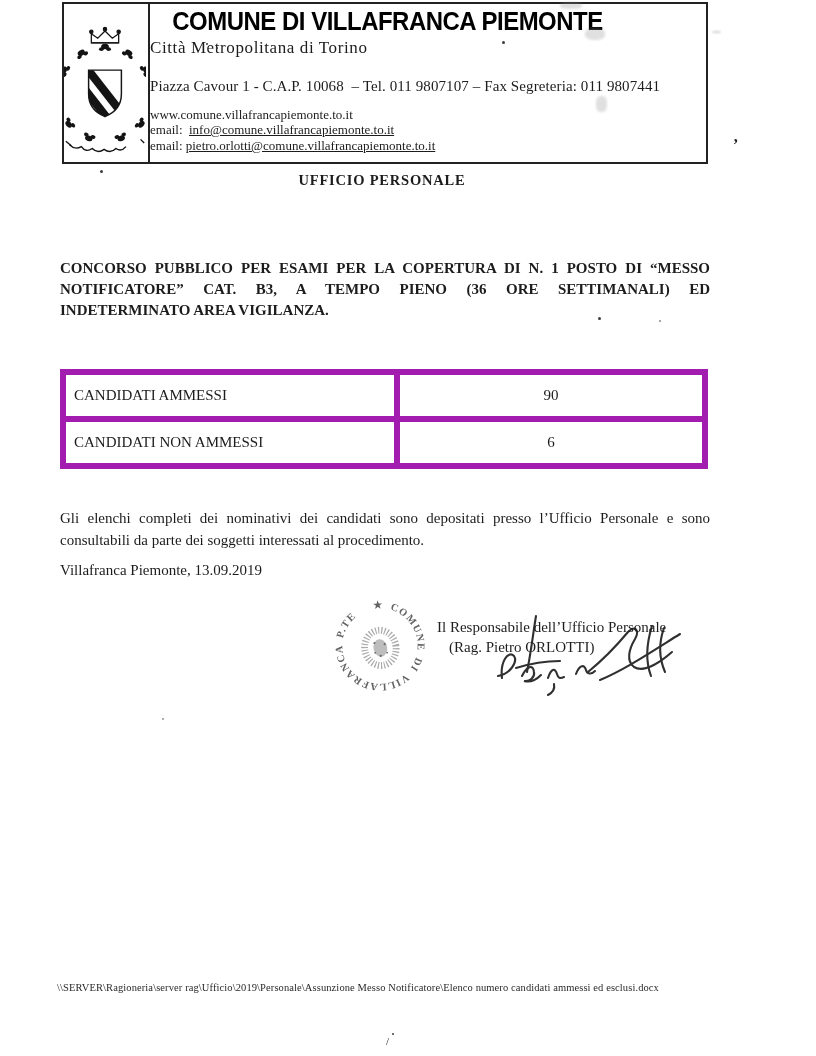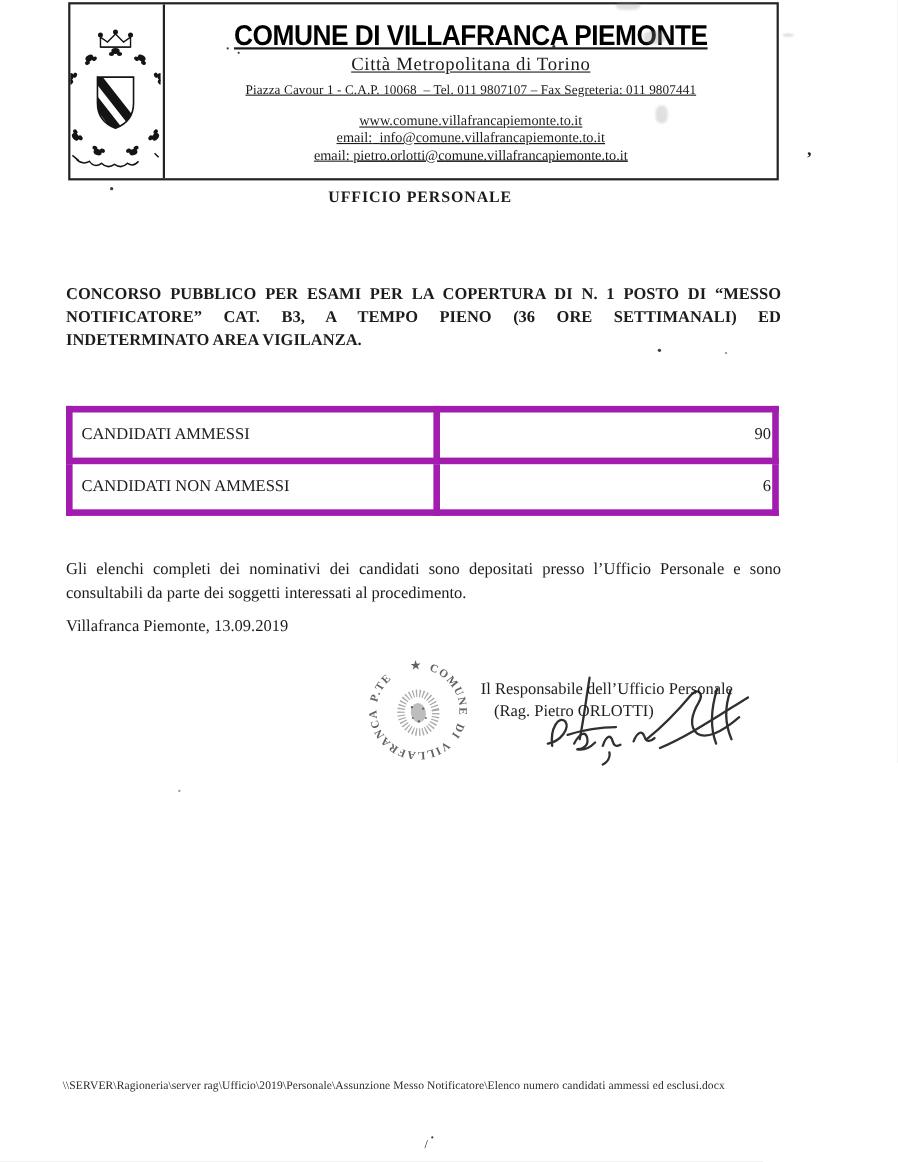--- a/index.html
+++ b/index.html
@@ -3,39 +3,39 @@
 <meta charset="utf-8">
 <style>
   html,body{margin:0;padding:0;background:#e8e8e8;}
   .page{position:relative;width:816px;height:1056px;margin:0 auto;background:#ffffff;
         font-family:"Liberation Serif",serif;color:#1c1c1c;overflow:hidden;}
   .abs{position:absolute;}
   .u{text-decoration:underline;}
   
   .header-box{left:62px;top:2px;width:646px;height:162px;border:2px solid #222;display:flex;box-sizing:border-box;}
   .cell-arms{width:84px;border-right:2px solid #222;position:relative;}
-  .cell-mid{flex:1;text-align:center;padding-top:14px;overflow:hidden;text-decoration:underline;}
+  .cell-mid{flex:1;text-align:left;padding-top:3px;overflow:hidden;}
   .cell-logo{width:96px;border-left:2px solid #222;position:relative;}
   .h-title{font-family:"Liberation Sans",sans-serif;font-weight:700;font-size:26px;line-height:29px;color:#000;
            white-space:nowrap;transform:scaleX(0.92);transform-origin:50% 50%;letter-spacing:-0.5px;}
   .h-sub{font-size:17px;line-height:19px;margin-top:2px;letter-spacing:0.6px;}
-  .h-addr{font-size:12px;line-height:16px;margin-top:5px;white-space:pre;letter-spacing:0.1px;}
+  .h-addr{font-size:15px;line-height:16px;margin-top:21px;white-space:pre;letter-spacing:0.1px;}
   .h-www{font-size:13px;line-height:15px;margin-top:13px;}
   .h-email{font-size:13px;line-height:15.5px;}
   
   .office{left:62px;top:172px;width:640px;text-align:center;font-weight:700;font-size:14.5px;letter-spacing:0.8px;}
   
   .subject{left:60px;top:258px;width:650px;font-weight:700;font-size:15px;line-height:21px;}
   .jline{text-align:justify;text-align-last:justify;}
   .lline{text-align:left;}
   
   .cand{left:60px;top:369px;width:648px;border-collapse:collapse;table-layout:fixed;}
   .cand td{border:6px solid #a21caf;font-size:15px;height:39px;vertical-align:middle;}
   .cand td.lbl{width:319px;padding-left:8px;}
-  .cand td.val{text-align:right;}
+  .cand td.val{text-align:center;}
   
   .bodytxt{left:60px;top:508px;width:650px;font-size:15px;line-height:21.5px;}
   .dateline{left:60px;top:562px;font-size:15px;}
   
   .sig-role{left:437px;top:619px;font-size:15px;white-space:nowrap;color:#1e1e1e;}
   .sig-name{left:449px;top:639px;font-size:15px;white-space:nowrap;color:#1e1e1e;}
   
   .footer{left:57px;top:982px;font-size:10.5px;color:#2a2a2a;white-space:nowrap;letter-spacing:0.1px;}
   
   .spk{position:absolute;background:#3c3c3c;border-radius:50%;}

